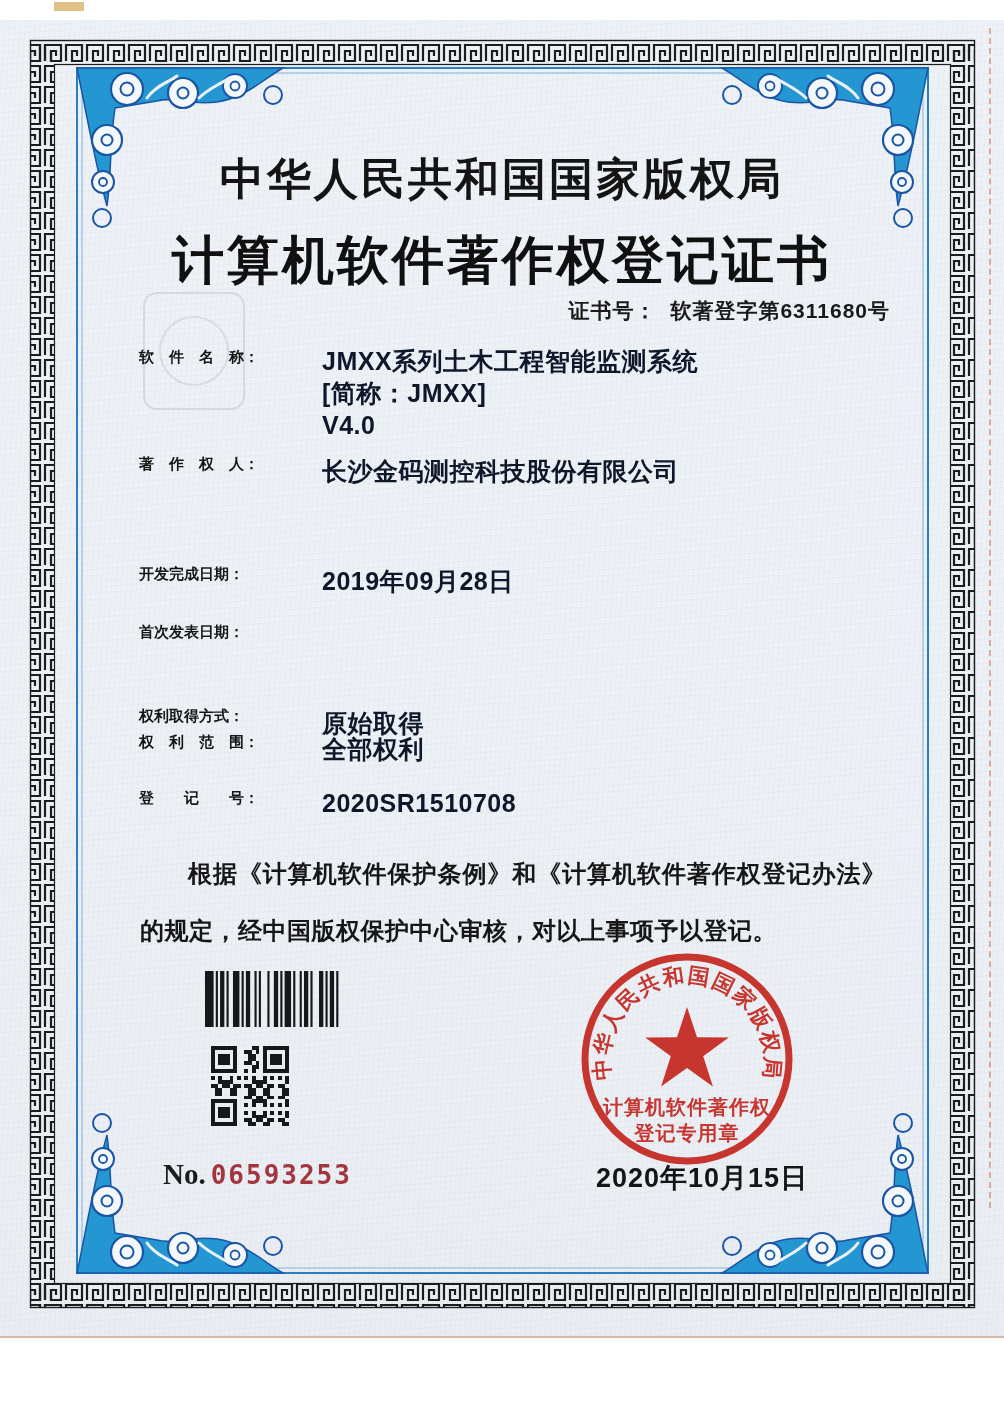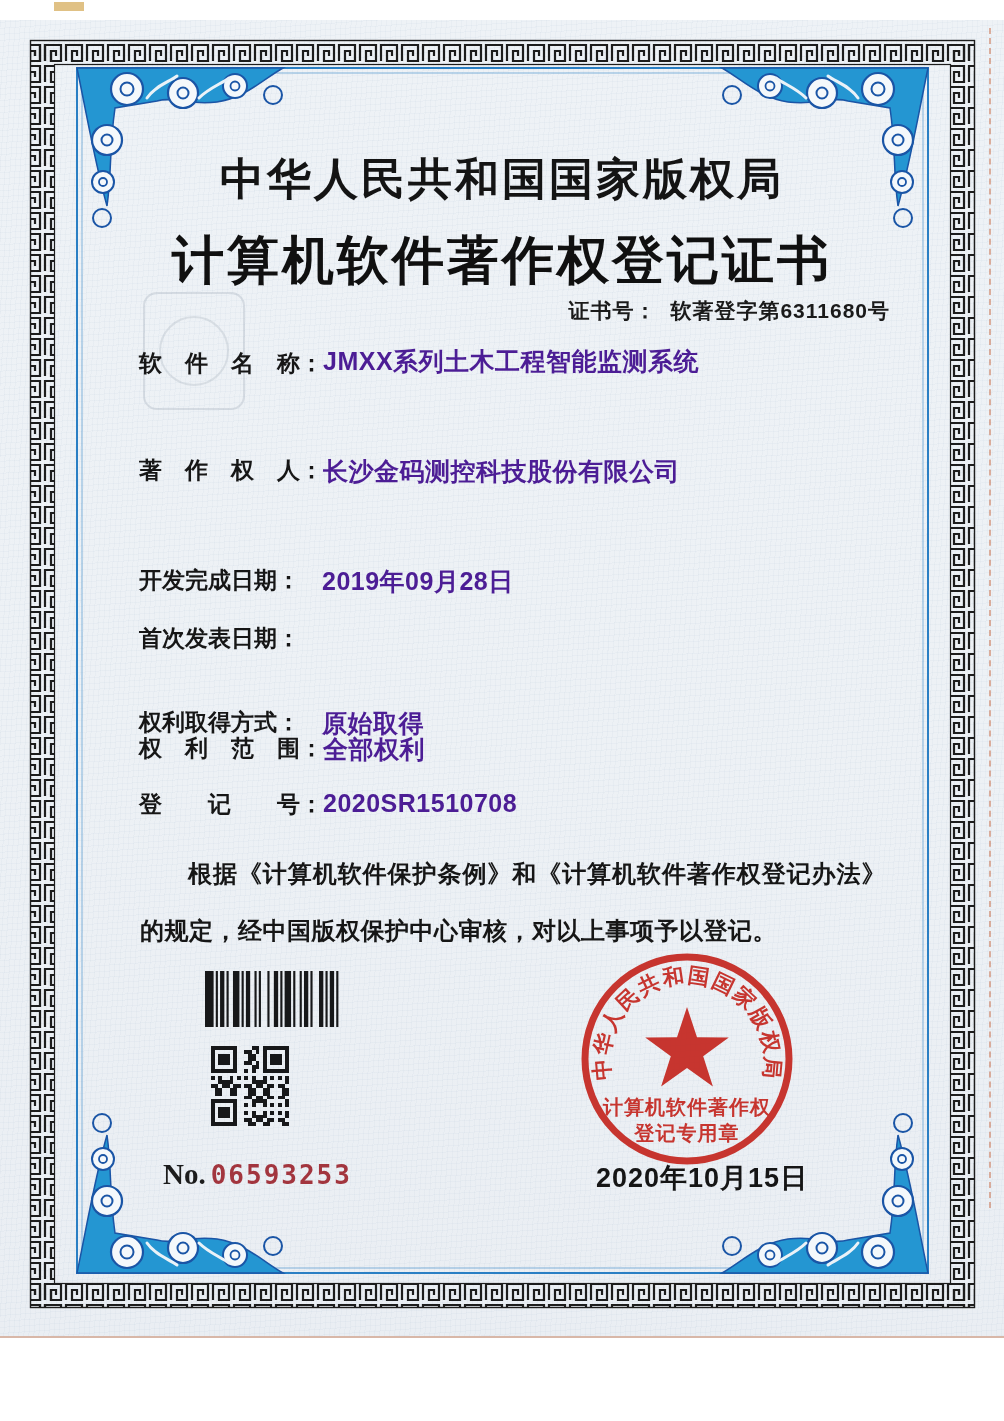--- a/index.html
+++ b/index.html
@@ -33,23 +33,23 @@
   }
   .cert-no{
     position:absolute;right:114px;top:297px;
     font-weight:bold;font-size:21px;color:#1a1a1a;letter-spacing:1px;
   }
   .cert-no .lbl{margin-right:14px;}
   .fields{position:absolute;left:0;top:0;width:1004px;height:0;}
   .row{position:absolute;left:139px;display:flex;align-items:flex-start;}
   .row .lbl{
     display:inline-block;min-width:183px;white-space:nowrap;
-    font-weight:bold;font-size:23px;color:#161616;
-  }
-  .row .val{font-weight:bold;font-size:25px;color:#4c1d95;letter-spacing:0.5px;}
+    font-weight:bold;font-size:15px;color:#161616;
+  }
+  .row .val{font-weight:bold;font-size:25px;color:#0f172a;letter-spacing:0.5px;}
   .row .vline{display:block;line-height:37px;margin-top:-5px;}
   .statement{
     position:absolute;left:140px;right:118px;top:845px;
     font-weight:bold;font-size:24px;line-height:57px;color:#161616;
     text-indent:2em;text-align:justify;letter-spacing:0.5px;
   }
   .barcode{position:absolute;left:205px;top:971px;width:142px;height:56px;}
   .qrcode{position:absolute;left:211px;top:1046px;width:78px;height:80px;}
   .serial{position:absolute;left:163px;top:1158px;display:flex;align-items:baseline;}
   .serial .prefix{
@@ -132,20 +132,22 @@
 
 <div class="cert-no">
   <span class="lbl">证书号：</span><span>软著登字第6311680号</span>
 </div>
 
 <div class="fields">
   <div class="row" style="top:348px">
     <span class="lbl">软　件　名　称：</span>
     <span class="val">
       <span class="vline">JMXX系列土木工程智能监测系统</span>
+      <span class="vline">[简称：JMXX]</span>
+      <span class="vline">V4.0</span>
     </span>
   </div>
   <div class="row" style="top:455px">
     <span class="lbl">著　作　权　人：</span>
     <span class="val">长沙金码测控科技股份有限公司</span>
   </div>
   <div class="row" style="top:565px">
     <span class="lbl">开发完成日期：</span>
     <span class="val">2019年09月28日</span>
   </div>

